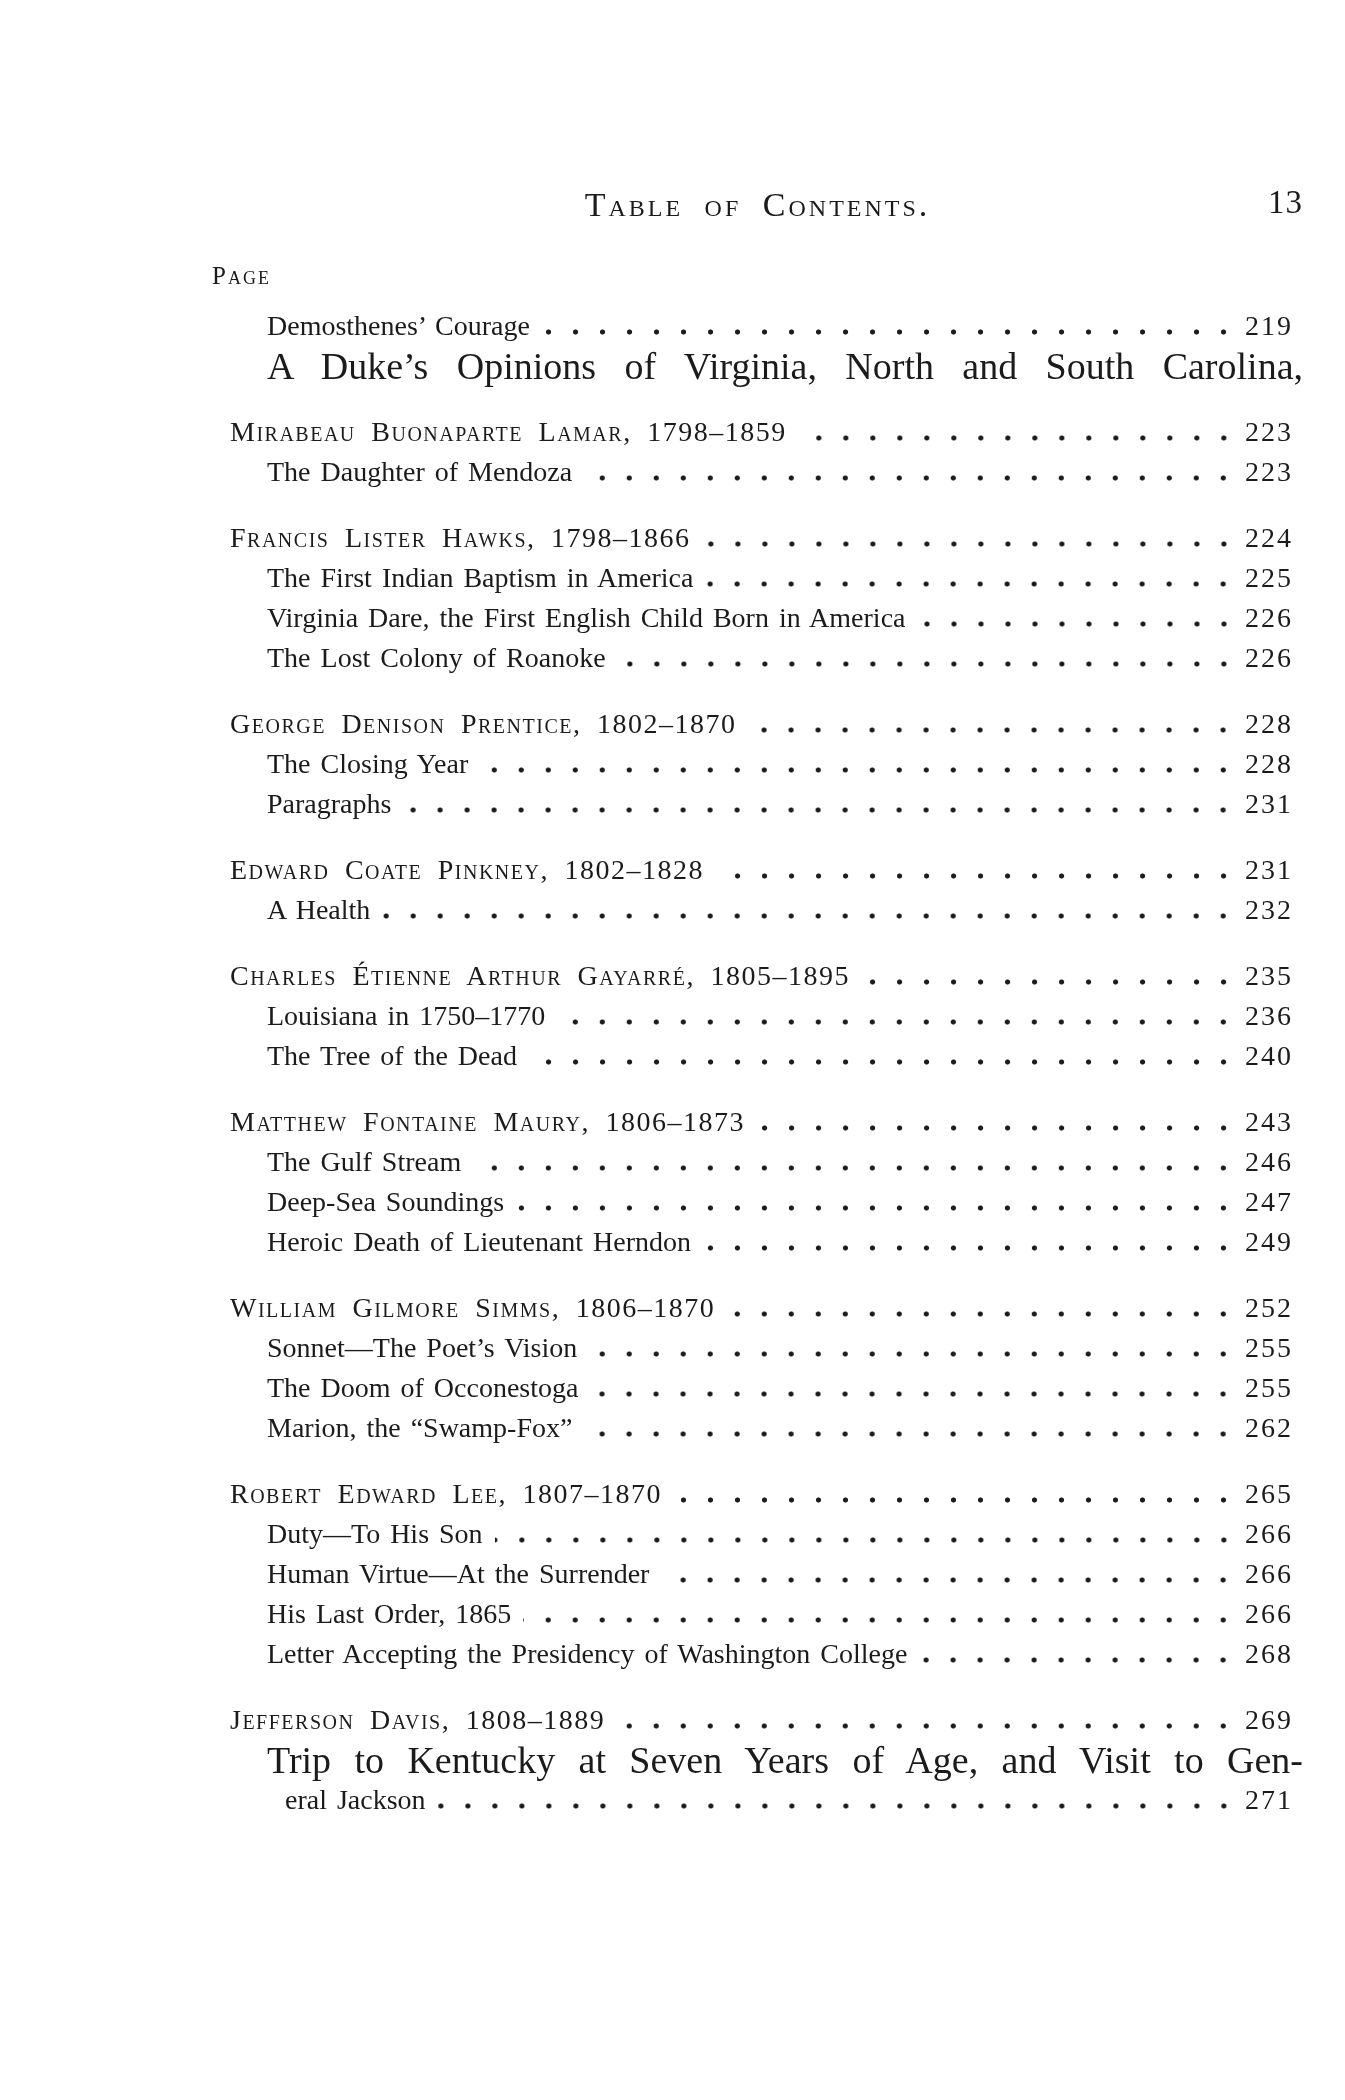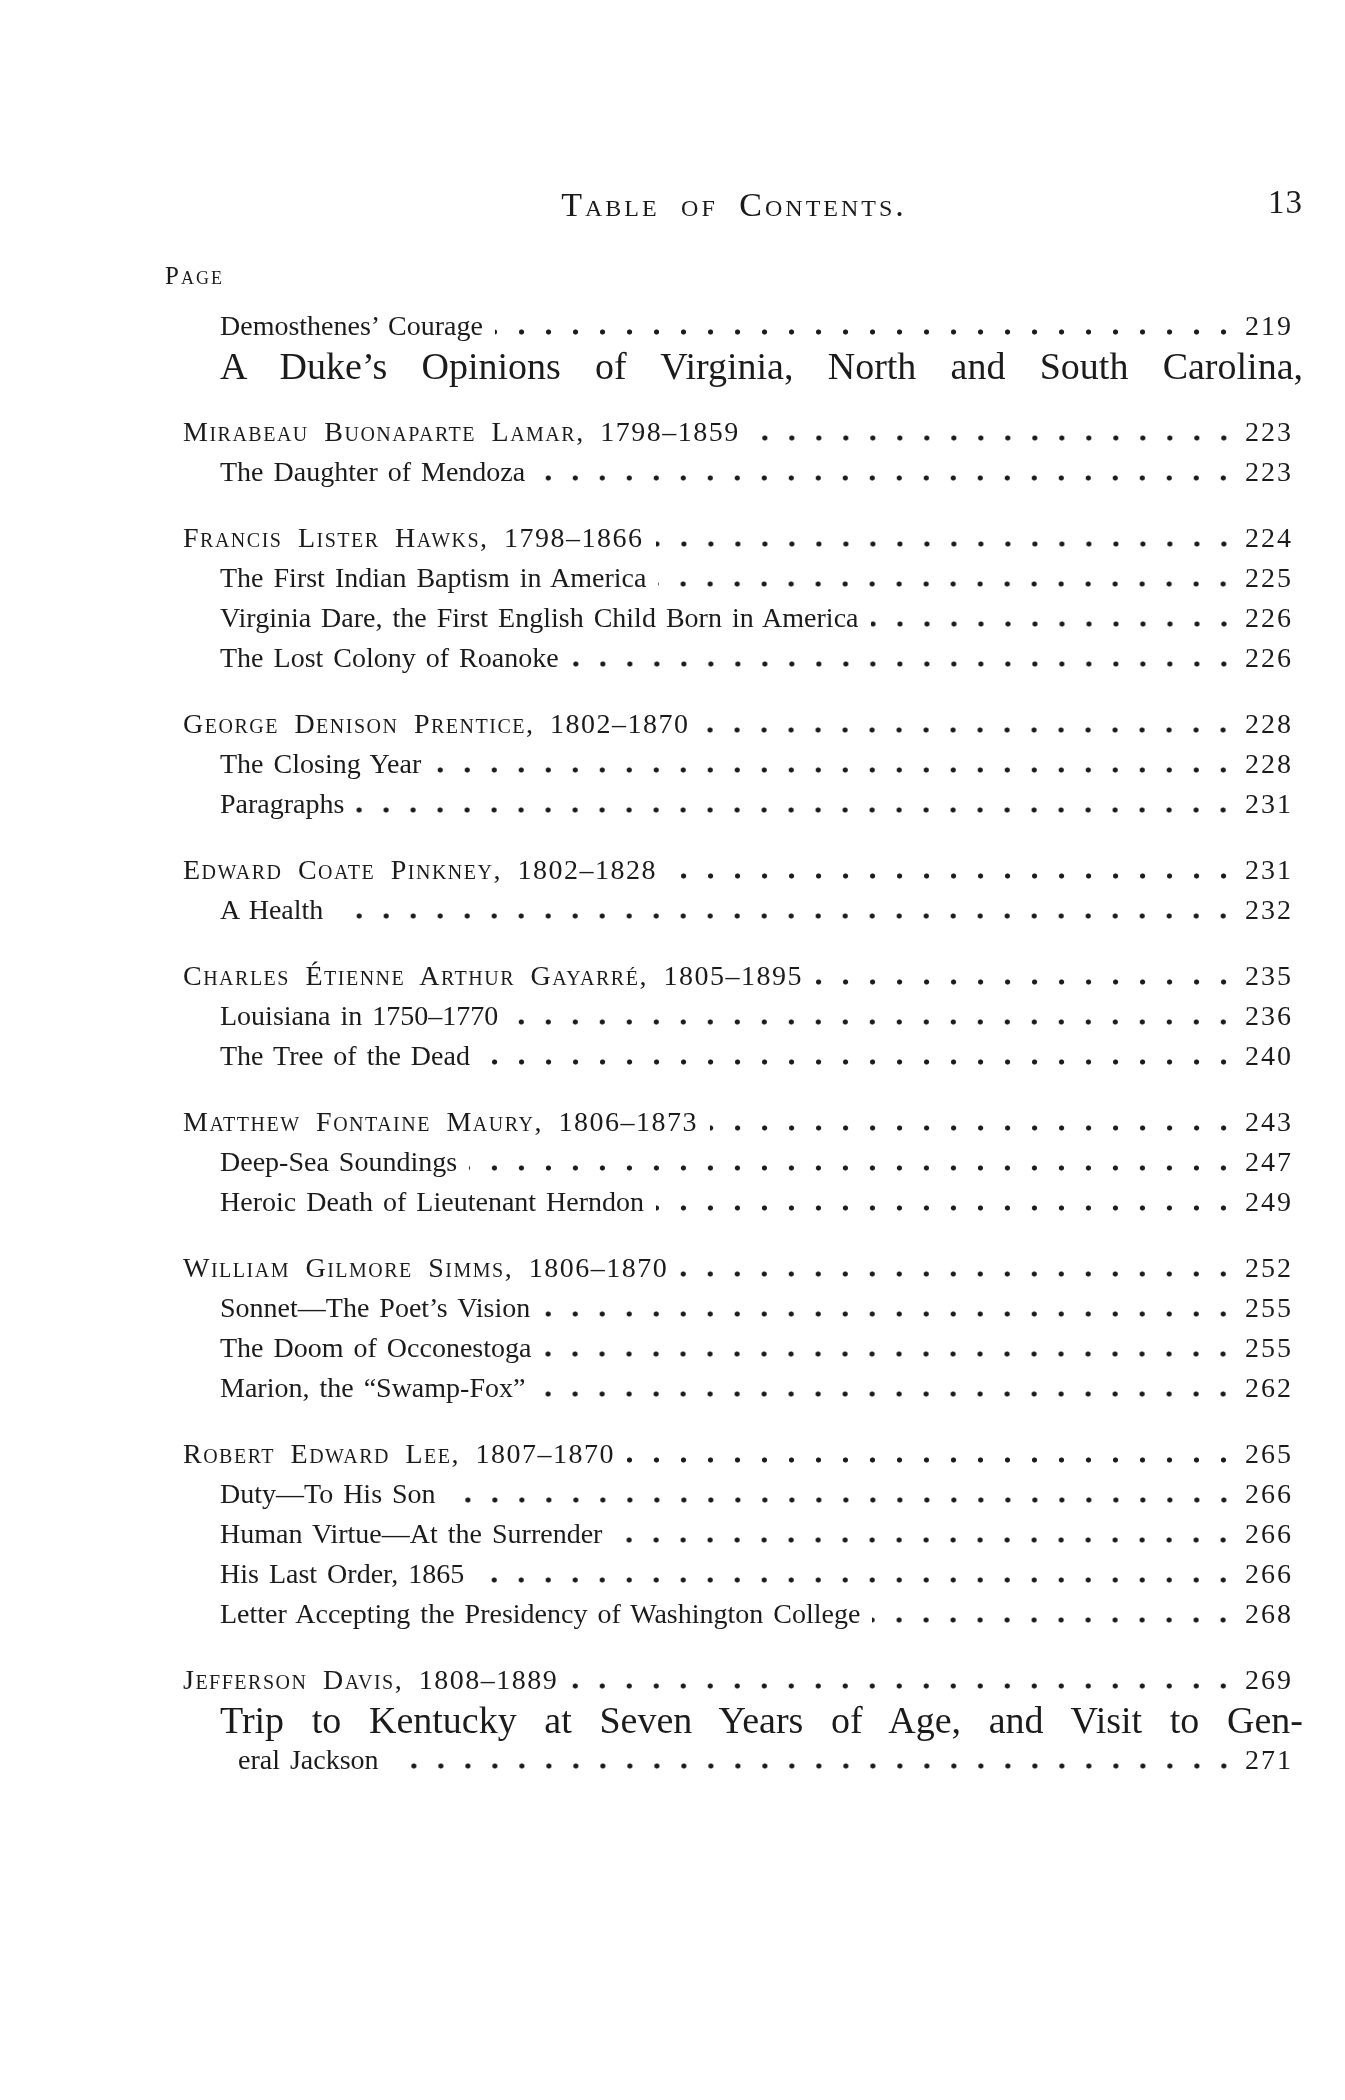--- a/index.html
+++ b/index.html
@@ -2,21 +2,21 @@
 <html><head>
 <meta charset="utf-8">
 <style>
   * { margin: 0; padding: 0; box-sizing: border-box; }
   html, body { background: #ffffff; }
   body {
     width: 1345px; height: 2100px; position: relative; overflow: hidden;
     font-family: "Liberation Serif", "DejaVu Serif", serif;
     color: #1b1b1b;
   }
-  .page { position: absolute; inset: 0; padding: 186px 42px 0 165px; }
+  .page { position: absolute; inset: 0; padding: 186px 42px 0 165px; margin-left: 47px; }
 
   
   .page-header { position: relative; height: 52px; }
   .header-title {
     font-size: 34px; font-weight: normal;
     font-variant: small-caps; letter-spacing: 3px; word-spacing: 10px;
     text-align: center;
   }
   .folio { position: absolute; right: 0; top: -2px; font-size: 33px; letter-spacing: 1px; }
 
@@ -183,20 +183,25 @@
   </div>
 </section>
 
   <section class="toc-section">
     <div class="toc-row heading-row">
       <span class="heading-text">Matthew Fontaine Maury, 1806–1873</span>
       <span class="leader"></span>
       <span class="page-num">243</span>
     </div>
 
+  <div class="toc-row entry-row">
+    <span class="entry-text">The Gulf Stream</span>
+    <span class="leader"></span>
+    <span class="page-num">246</span>
+  </div>
 
   <div class="toc-row entry-row">
     <span class="entry-text">Deep-Sea Soundings</span>
     <span class="leader"></span>
     <span class="page-num">247</span>
   </div>
 
   <div class="toc-row entry-row">
     <span class="entry-text">Heroic Death of Lieutenant Herndon</span>
     <span class="leader"></span>

